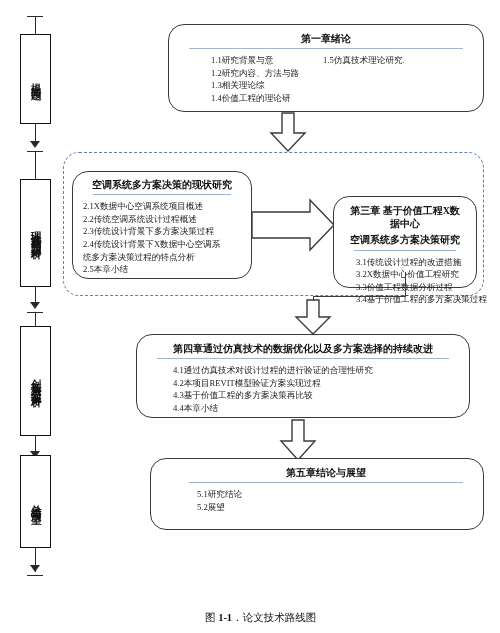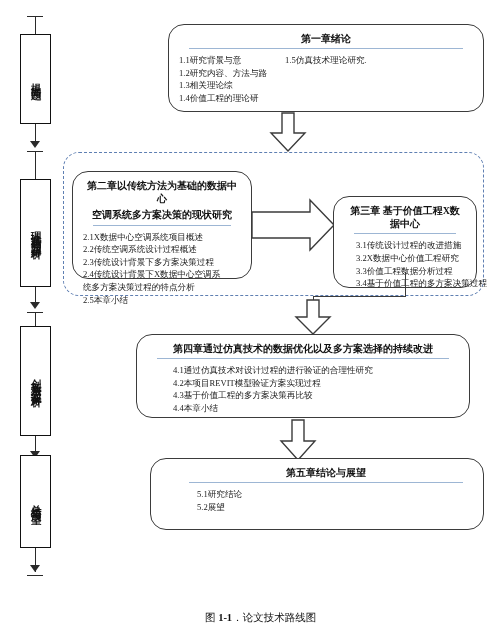--- a/index.html
+++ b/index.html
@@ -89,21 +89,22 @@
     margin:0 10px 5px 10px;
   }
   .card-body{
     font-size:8.6px;
     line-height:1.47;
     color:#1a1a1a;
   }
   .card-body .li{white-space:nowrap;}
   .two-col{
     display:flex;
-    gap:18px;
+    gap:24px;
+    margin-left:32px;
   }
   .two-col .col{flex:0 0 auto;}
   .indent{padding-left:26px;}
   .indent2{padding-left:18px;}
   .indent3{padding-left:12px;}
 
   
   .arrow-down{position:absolute;}
   .arrow-right{position:absolute;}
   .arrow-down svg,.arrow-right svg{display:block;overflow:visible;}
@@ -188,41 +189,41 @@
 
   <div class="arrow-down" style="left:268px;top:113px;">
     <svg width="40" height="40" viewBox="0 0 40 40">
       <polygon points="14,0 26,0 26,20 37,20 20,38 3,20 14,20" fill="#ffffff" stroke="#3b3b3b" stroke-width="1.4" stroke-linejoin="miter"></polygon>
     </svg>
   </div>
 
   <div class="group-region" style="left:63px;top:152px;width:421px;height:144px;"></div>
 
   <div class="card" style="left:72px;top:171px;width:180px;height:108px;">
-    <div class="card-title">第二章以传统方法为基础的数据中心</div>
     <div class="card-title" style="padding-top:0;text-align:center;">空调系统多方案决策的现状研究</div>
     <div class="card-rule"></div>
     <div class="card-body">
       <div class="li">2.1X数据中心空调系统项目概述</div>
       <div class="li">2.2传统空调系统设计过程概述</div>
       <div class="li">2.3传统设计背景下多方案决策过程</div>
       <div class="li">2.4传统设计背景下X数据中心空调系</div>
       <div class="li">统多方案决策过程的特点分析</div>
       <div class="li">2.5本章小结</div>
     </div>
   </div>
 
   <div class="arrow-right" style="left:252px;top:198px;">
     <svg width="84" height="54" viewBox="0 0 84 54">
       <polygon points="0,14 58,14 58,2 82,27 58,52 58,40 0,40" fill="#ffffff" stroke="#3b3b3b" stroke-width="1.4" stroke-linejoin="miter"></polygon>
     </svg>
   </div>
 
   <div class="card" style="left:333px;top:180px;width:144px;height:92px;margin-top:16px;">
     <div class="card-title">第三章 基于价值工程X数据中心</div>
+    <div class="card-title" style="padding-top:0;">空调系统多方案决策研究</div>
     <div class="card-rule"></div>
     <div class="card-body indent3">
       <div class="li">3.1传统设计过程的改进措施</div>
       <div class="li">3.2X数据中心价值工程研究</div>
       <div class="li">3.3价值工程数据分析过程</div>
       <div class="li">3.4基于价值工程的多方案决策过程</div>
     </div>
   </div>
 
   <div class="conn-v" style="left:405px;top:272px;height:24px;"></div>

